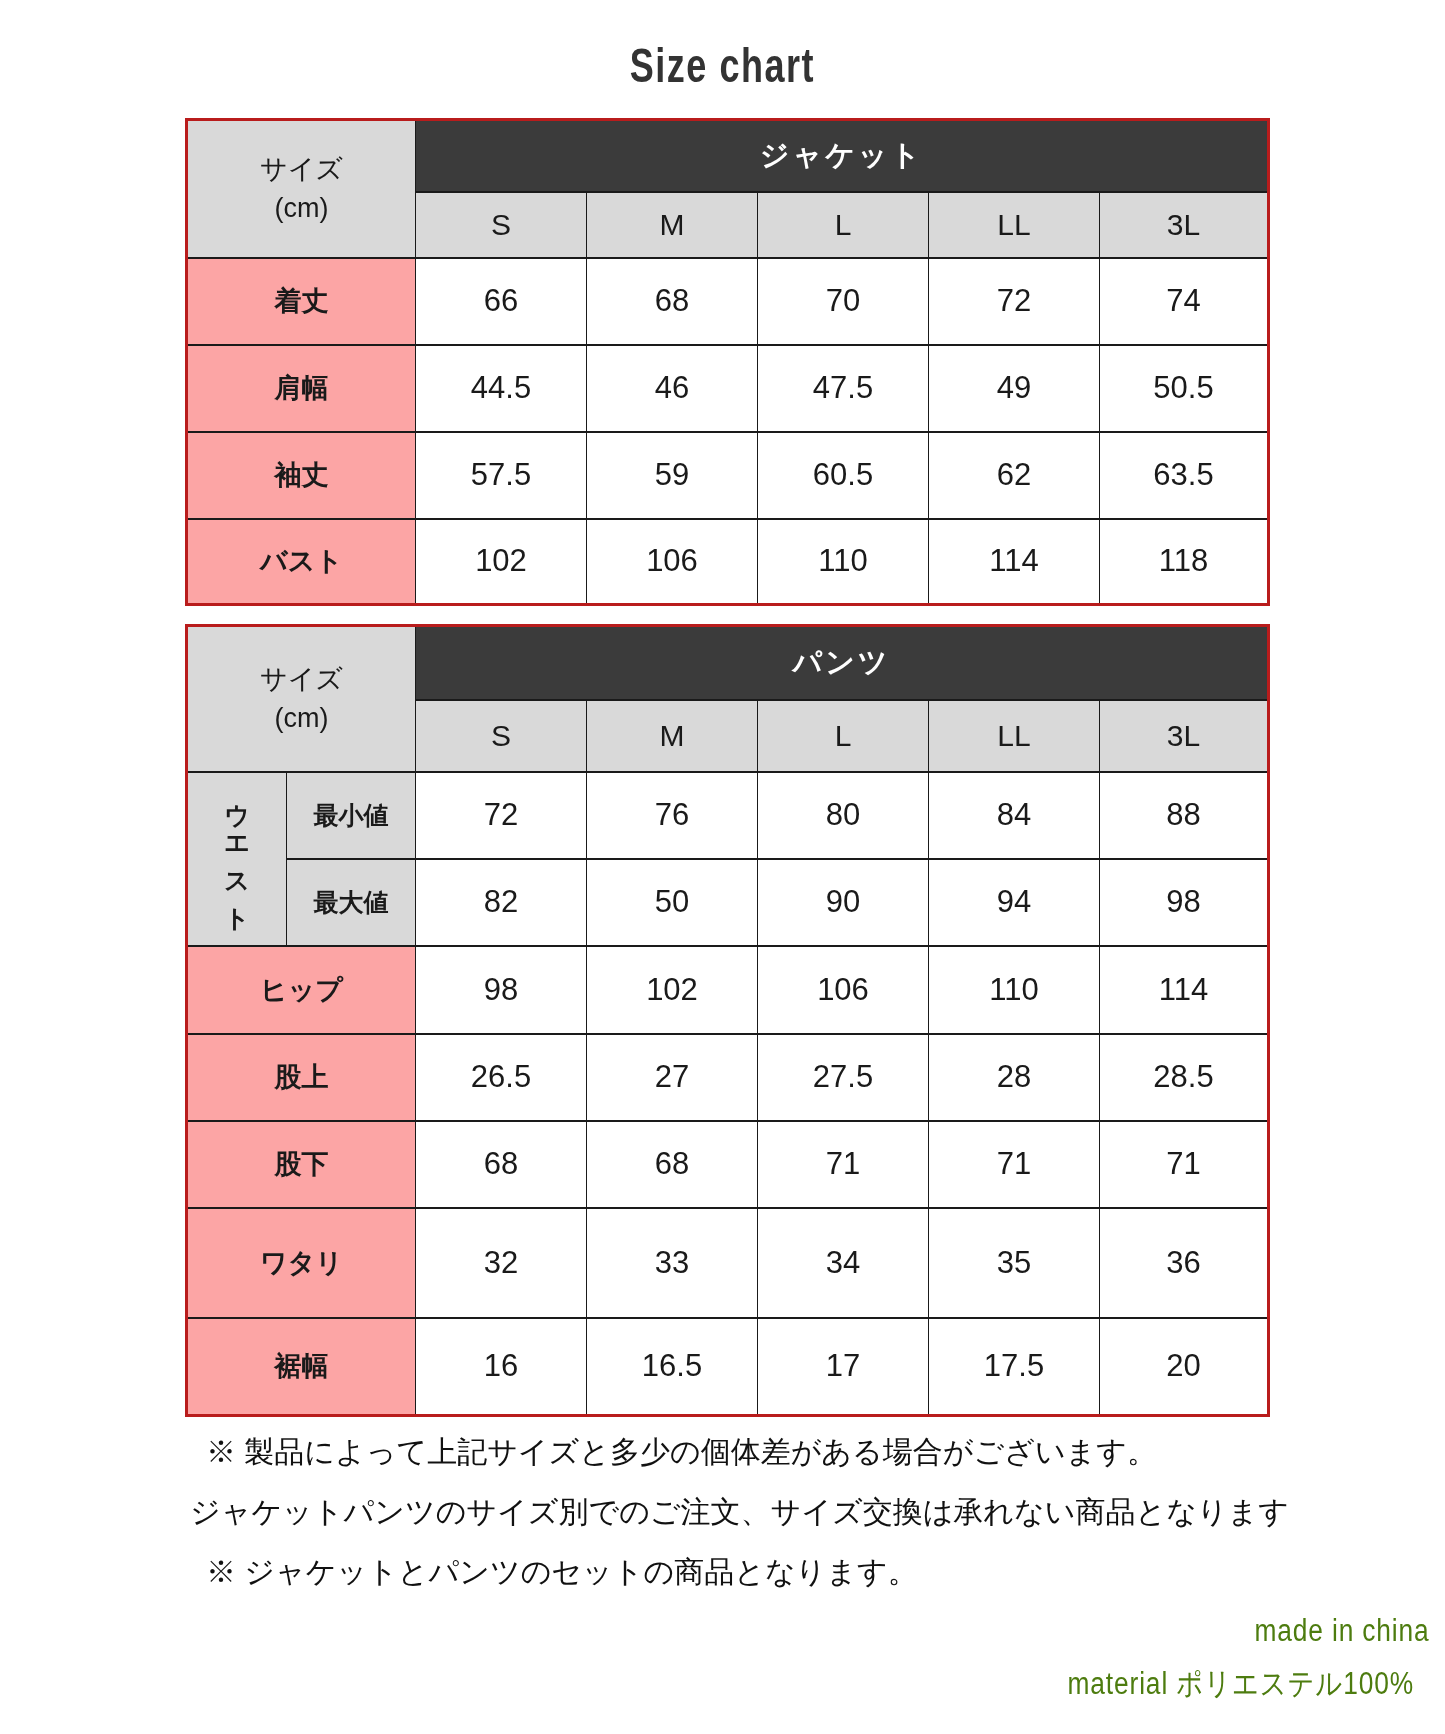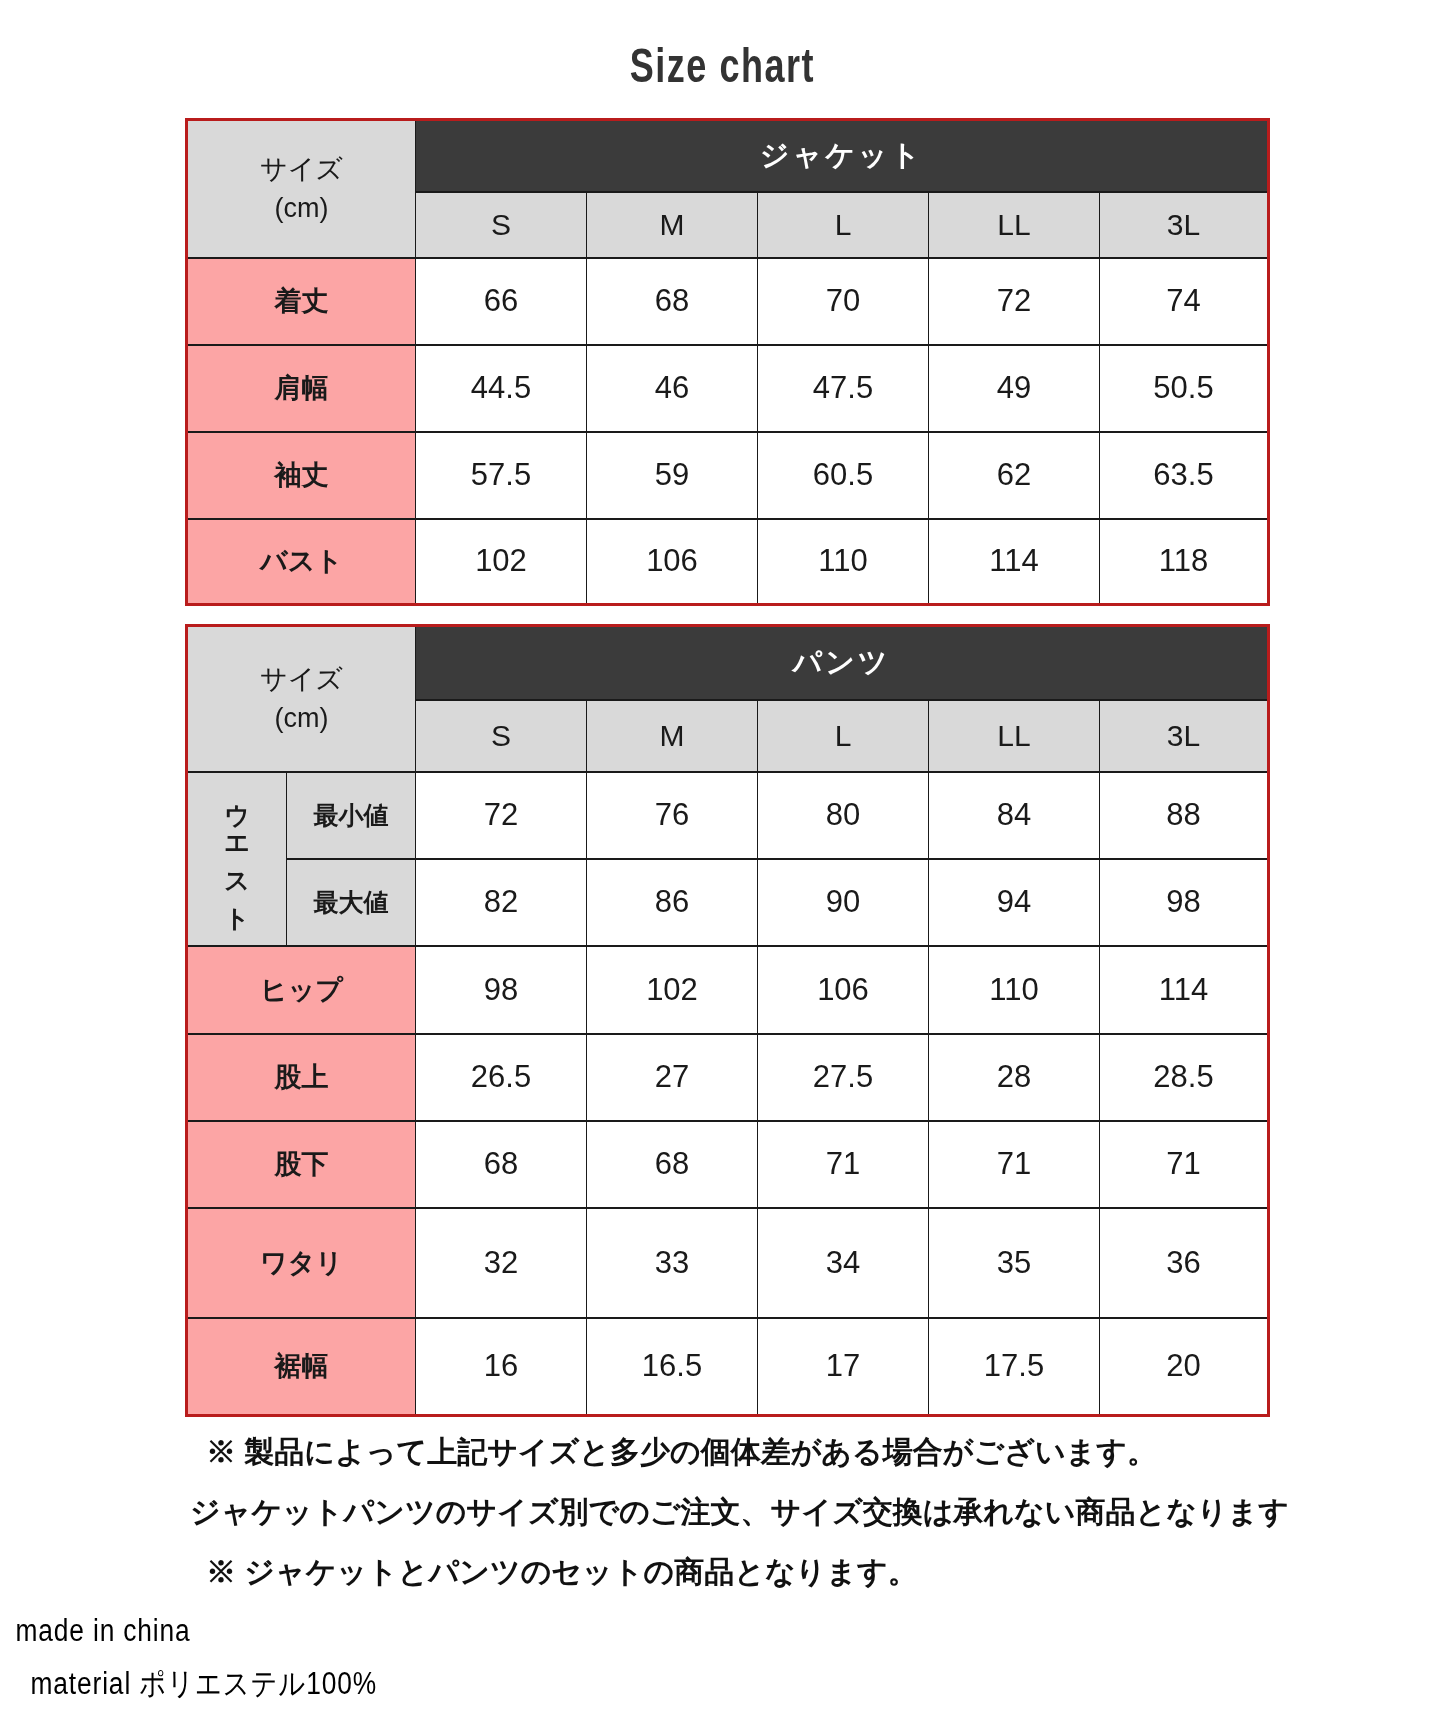--- a/index.html
+++ b/index.html
@@ -32,27 +32,27 @@
   td.sub-label { background:#d9d9d9; font-size:25px; font-weight:bold; }
   td.waist-label { background:#d9d9d9; font-size:25px; font-weight:bold; }
   td.waist-label .vert {
     display:inline-block; writing-mode:vertical-rl; text-orientation:upright;
     letter-spacing:6px; line-height:1;
   }
   td.val { background:#ffffff; font-size:31px; font-weight:normal; }
 
   .notes {
     position:absolute; left:190px; top:1434px; width:1170px;
-    font-size:30px; font-weight:bold; color:#111111; line-height:1.2;
+    font-size:30px; font-weight:normal; color:#111111; line-height:1.2;
   }
   .notes .note-line { margin-bottom:24px; white-space:nowrap; }
   .notes .note-line.indented { padding-left:16px; }
   .footer-line {
-    position:absolute; left:0; width:100%; text-align:left;
-    font-size:31px; color:#000000; white-space:nowrap;
+    position:absolute; left:0; width:100%; text-align:right;
+    font-size:31px; color:#4d7c0f; white-space:nowrap;
   }
   .footer-line .condense { display:inline-block; transform:scaleX(0.85); transform-origin:center; letter-spacing:1px; }
   #made-in  { top:1613px; }
   #material { top:1663px; }
 </style>
 </head>
 <body>
 
 <div class="page-title">
   <span class="condense">Size chart</span>
@@ -149,21 +149,21 @@
     <td class="sub-label">最小値</td>
     <td class="val">72</td>
     <td class="val">76</td>
     <td class="val">80</td>
     <td class="val">84</td>
     <td class="val">88</td>
   </tr>
   <tr style="height:87px">
     <td class="sub-label">最大値</td>
     <td class="val">82</td>
-    <td class="val">86</td>
+    <td class="val">50</td>
     <td class="val">90</td>
     <td class="val">94</td>
     <td class="val">98</td>
   </tr>
   <tr style="height:88px">
     <td class="row-label" colspan="2">ヒップ</td>
     <td class="val">98</td>
     <td class="val">102</td>
     <td class="val">106</td>
     <td class="val">110</td>

